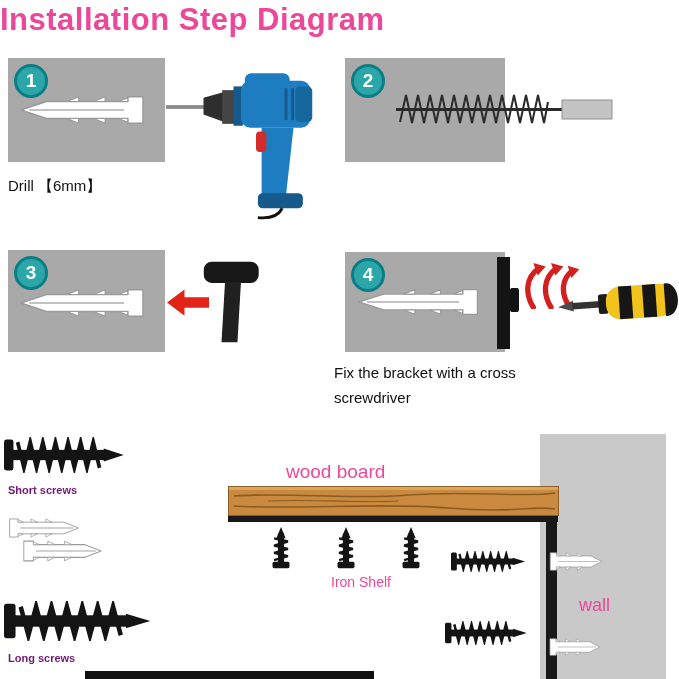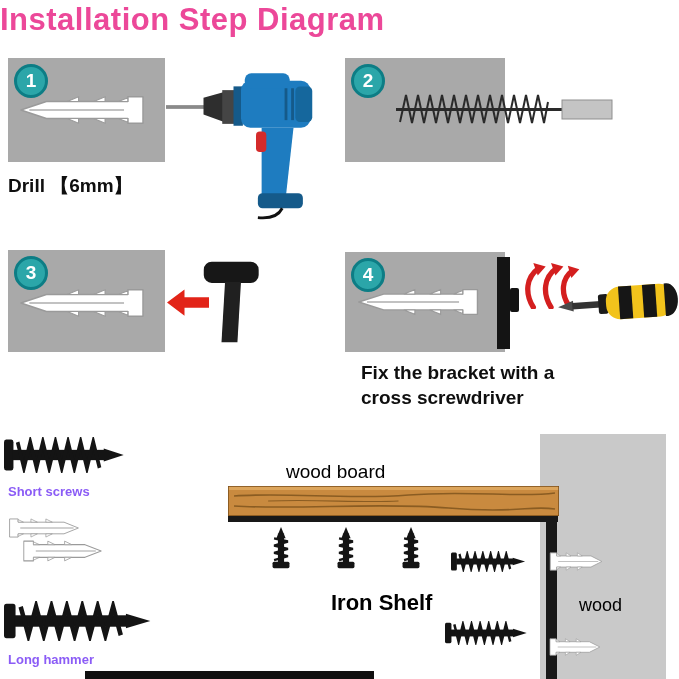--- a/index.html
+++ b/index.html
@@ -30,46 +30,46 @@
   .plug4{left:356px;top:287px;width:138px;height:30px}
   .drill{left:166px;top:52px;width:150px;height:170px}
   .brushpos{left:396px;top:88px;width:220px;height:44px}
   .arrow3{left:167px;top:289px;width:42px;height:27px}
   .hammerpos{left:202px;top:256px;width:62px;height:92px}
   .plate4{left:497px;top:257px;width:13px;height:92px;background:#141414}
   .screwhead4{left:510px;top:288px;width:9px;height:24px;background:#121212;border-radius:2px}
   .swooshpos{left:522px;top:263px;width:58px;height:46px}
   .sdriver{left:556px;top:279px;width:124px;height:48px;transform:rotate(-4deg)}
 
-  .caption{position:absolute;font-size:19px;font-weight:700;color:#0f0f0f;line-height:25px}
+  .caption{position:absolute;font-size:15px;font-weight:400;color:#0f0f0f;line-height:25px}
   .cap1{left:8px;top:173px;width:240px}
   .cap2{left:345px;top:170px;width:228px}
   .cap3{left:8px;top:360px;width:200px}
-  .cap4{left:361px;top:360px;width:245px}
-
-  .legend-label{position:absolute;font-size:13px;font-weight:600;color:#8b5cf6}
+  .cap4{left:334px;top:360px;width:245px}
+
+  .legend-label{position:absolute;font-size:11px;font-weight:600;color:#701a75}
   .shortscrew{left:4px;top:437px;width:126px;height:36px}
   .lab-short{left:8px;top:484px}
   .plugA{left:0;top:517px;width:80px;height:22px}
   .plugB{left:13px;top:539px;width:90px;height:24px}
   .lab-green{left:5px;top:569px}
   .longscrew{left:4px;top:601px;width:154px;height:40px}
   .lab-long{left:8px;top:652px}
   .bottombar{left:85px;top:671px;width:289px;height:8px;background:#101010}
 
   .wallrect{left:540px;top:434px;width:126px;height:245px;background:#c9c9c9}
-  .asm-label{position:absolute;color:#000000}
+  .asm-label{position:absolute;color:#ec4899}
   .lab-wood{left:286px;top:461px;font-size:19px;font-weight:500}
   .boardpos{left:228px;top:486px;width:331px;height:30px}
   .brkt-h{left:228px;top:516px;width:330px;height:6px;background:#181818}
   .brkt-v{left:546px;top:516px;width:11px;height:163px;background:#181818}
   .vscrew1{left:271px;top:527px;width:20px;height:42px}
   .vscrew2{left:336px;top:527px;width:20px;height:42px}
   .vscrew3{left:401px;top:527px;width:20px;height:42px}
-  .lab-shelf{left:331px;top:590px;font-size:22px;font-weight:700}
+  .lab-shelf{left:331px;top:574px;font-size:14px;font-weight:400}
   .hscrew1{left:451px;top:551px;width:78px;height:21px}
   .wplug1{left:543px;top:551px;width:60px;height:21px}
   .lab-wall{left:579px;top:595px;font-size:18px;font-weight:500}
   .hscrew2{left:445px;top:621px;width:86px;height:24px}
   .wplug2{left:543px;top:637px;width:58px;height:20px}
   .mirror{transform:scaleX(-1)}
 </style>
 </head>
 <body>
 
@@ -189,21 +189,21 @@
   <svg class="abs plugA mirror">
       <use href="#plug"></use>
     </svg>
   <svg class="abs plugB mirror">
       <use href="#plug"></use>
     </svg>
 
   <svg class="abs longscrew">
       <use href="#screw-h"></use>
     </svg>
-  <div class="legend-label lab-long">Long hammer</div>
+  <div class="legend-label lab-long">Long screws</div>
   <div class="abs bottombar"></div>
 
   <div class="abs wallrect"></div>
   <div class="asm-label lab-wood">wood board</div>
   <svg class="abs boardpos" viewBox="0 0 330 30" preserveAspectRatio="none">
     <rect width="330" height="30" fill="#c98a3f"></rect>
     <rect width="330" height="4" fill="#dca55c"></rect>
     <path d="M6,10 C60,6 120,14 180,9 S290,12 326,7" stroke="#8a5c22" stroke-width="1.6" fill="none"></path>
     <path d="M6,20 C70,24 150,16 220,22 S300,19 326,23" stroke="#8a5c22" stroke-width="1.6" fill="none"></path>
     <path d="M40,15 C90,13 130,17 170,15" stroke="#8a5c22" stroke-width="1.2" fill="none"></path>
@@ -222,21 +222,21 @@
       <use href="#screw-v"></use>
     </svg>
   <div class="asm-label lab-shelf">Iron Shelf</div>
 
   <svg class="abs hscrew1">
       <use href="#screw-h"></use>
     </svg>
   <svg class="abs wplug1 mirror">
       <use href="#plug"></use>
     </svg>
-  <div class="asm-label lab-wall">wood</div>
+  <div class="asm-label lab-wall">wall</div>
   <svg class="abs hscrew2">
       <use href="#screw-h"></use>
     </svg>
   <svg class="abs wplug2 mirror">
       <use href="#plug"></use>
     </svg>
 
 </div>
 
 </body></html>

